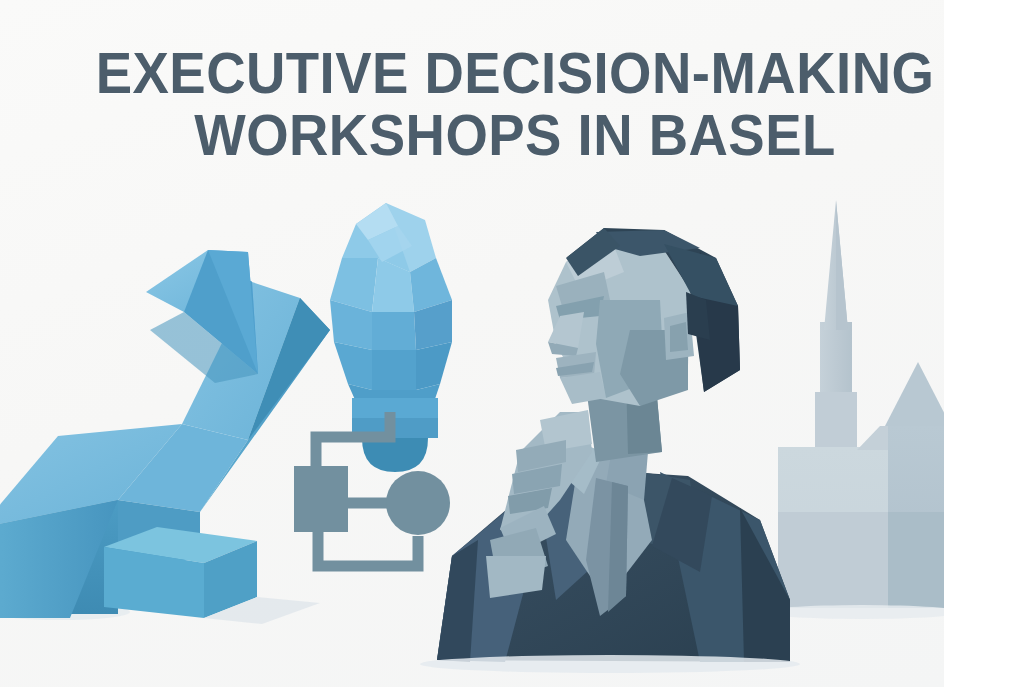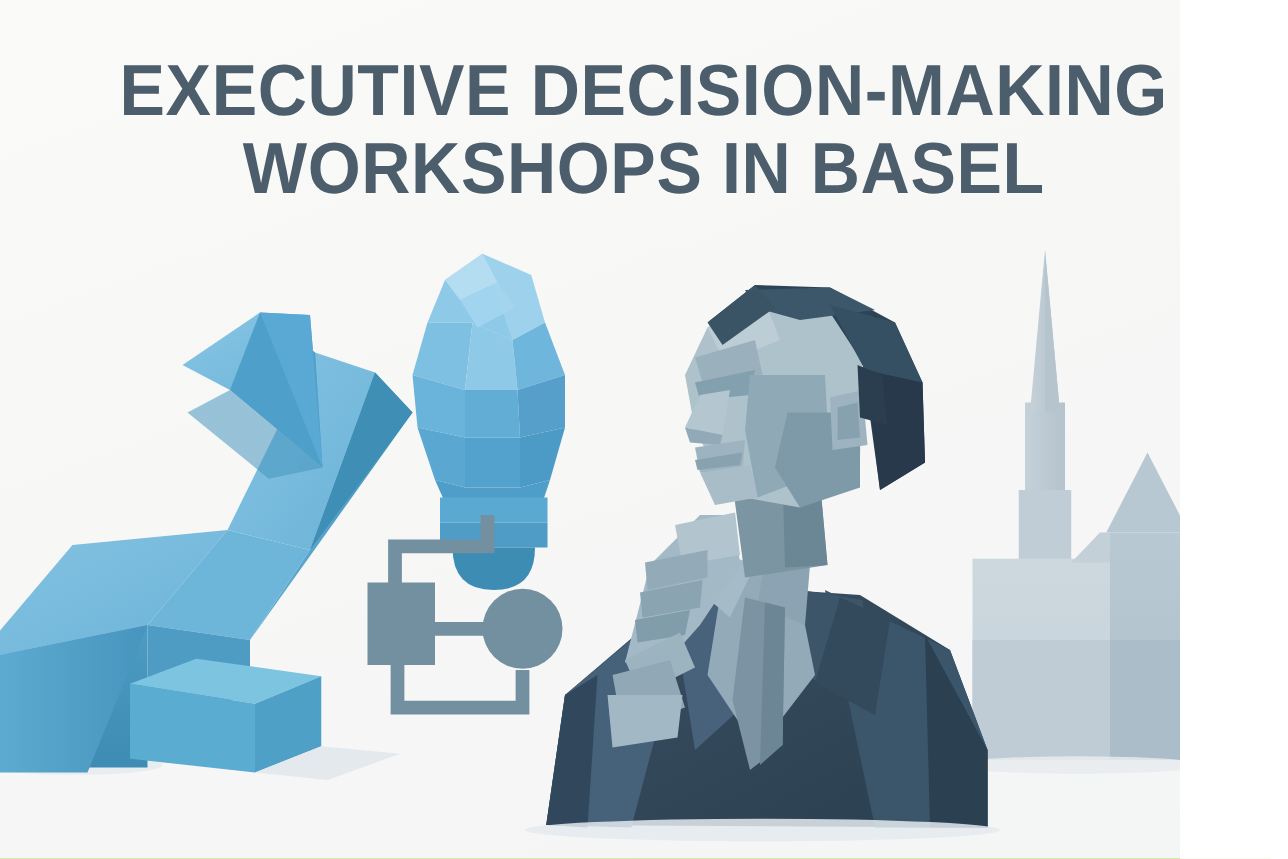--- a/index.html
+++ b/index.html
@@ -9,21 +9,21 @@
     background: #ffffff;
   }
   body {
     font-family: "Liberation Sans", sans-serif;
   }
   #poster {
     position: relative;
     width: 944px;
     height: 687px;
     overflow: hidden;
-    background: #84cc16;
+    background: #fef9c3;
   }
   #poster-bg {
     position: absolute;
     inset: 0;
     background: linear-gradient(160deg, #fafaf9 0%, #f7f7f6 45%, #f4f5f5 100%);
   }
   .layer {
     position: absolute;
     inset: 0;
   }

